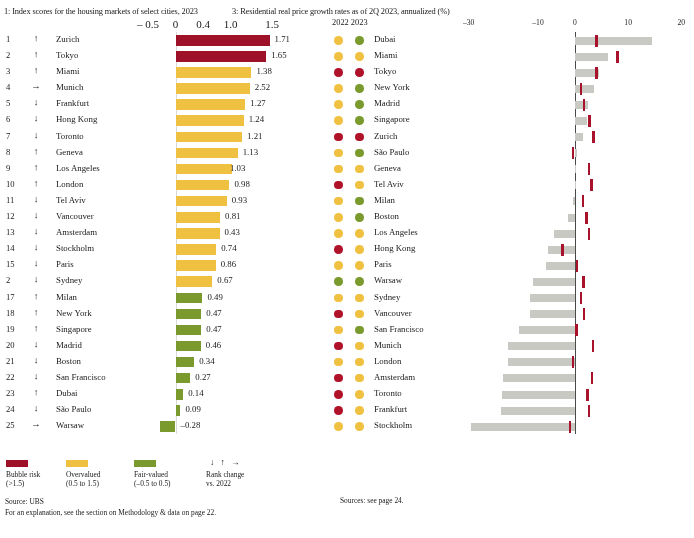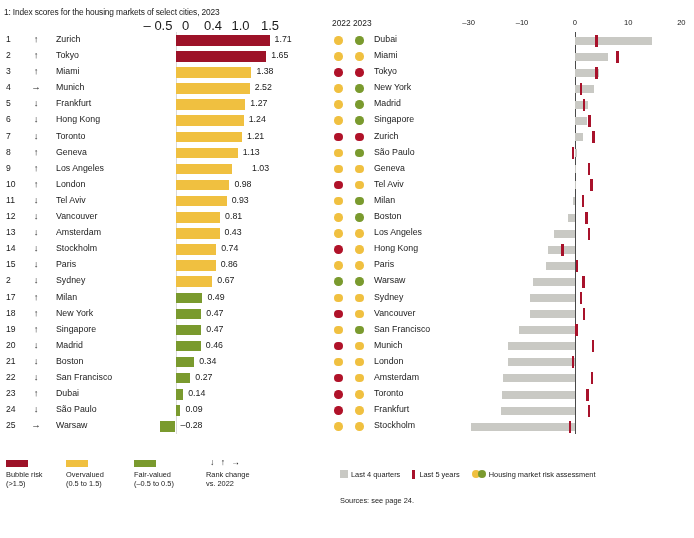--- a/index.html
+++ b/index.html
@@ -6,39 +6,39 @@
   html, body { margin: 0; padding: 0; }
   body {
     width: 694px;
     height: 538px;
     background: #ffffff;
     font-family: "Liberation Sans", sans-serif;
     color: #1a1a1a;
     overflow: hidden;
     position: relative;
   }
-  .page { position: relative; width: 694px; height: 538px; }
+  .page { position: relative; width: 694px; height: 538px; font-family: Liberation Serif, serif; }
 
   
   .title-left {
     position: absolute; left: 4px; top: 7px;
     font-size: 8.4px; letter-spacing: -0.15px; white-space: nowrap;
   }
   .title-right {
     position: absolute; left: 232px; top: 7px;
     font-size: 8.4px; letter-spacing: -0.15px; white-space: nowrap;
   }
 
   
   .left-panel { position: absolute; left: 0; top: 18px; width: 330px; height: 440px; }
 
   .axis-left { position: absolute; left: 0; top: 0; width: 330px; height: 14px; }
   .axis-left .tick {
-    position: absolute; top: 0; font-size: 13px; color: #1a1a1a;
-    transform: translateX(-50%); white-space: nowrap; margin-left: 10px;
+    position: absolute; top: 0; font-size: 11px; color: #1a1a1a;
+    transform: translateX(-50%); white-space: nowrap;
   }
 
   .rows-left { position: absolute; left: 0; top: 14px; width: 330px; }
   .lrow { position: relative; height: 16.1px; }
   .lrow .rank {
     position: absolute; left: 6px; top: 2px; width: 14px;
     font-size: 8.6px; text-align: left;
   }
   .lrow .arrow {
     position: absolute; left: 30px; top: 1px; width: 12px;
@@ -121,28 +121,29 @@
   .source-right {
     position: absolute; left: 340px; top: 496px; font-size: 7.4px;
   }
 </style>
 </head>
 <body>
 
 <div class="page">
 
   <div class="title-left">1: Index scores for the housing markets of select cities, 2023</div>
+  <div class="title-right">3: Residential real price growth rates as of 2Q 2023, annualized (%)</div>
 
   <div class="left-panel">
     <div class="axis-left" id="axis-left">
         <div class="tick" style="left: 148px;">– 0.5</div>
         <div class="tick" style="left: 175.5px;">0</div>
         <div class="tick" style="left: 203px;">0.4</div>
         <div class="tick" style="left: 230.5px;">1.0</div>
-        <div class="tick" style="left: 260px;">1.5</div>
+        <div class="tick" style="left: 272px;">1.5</div>
       </div>
     <div class="rows-left" id="rows-left">
         <div class="lrow">
           <div class="rank">1</div>
           <div class="arrow">↑</div>
           <div class="city">Zurich</div>
           <div class="sep" style="left: 175.5px;"></div>
           <div class="bar" style="left: 175.5px; width: 94.05px; background: rgb(157, 18, 40);"></div>
           <div class="val" style="left: 274.55px;">1.71</div>
         </div>
@@ -201,21 +202,21 @@
           <div class="sep" style="left: 175.5px;"></div>
           <div class="bar" style="left: 175.5px; width: 62.15px; background: rgb(240, 192, 64);"></div>
           <div class="val" style="left: 242.65px;">1.13</div>
         </div>
         <div class="lrow">
           <div class="rank">9</div>
           <div class="arrow">↑</div>
           <div class="city">Los Angeles</div>
           <div class="sep" style="left: 175.5px;"></div>
           <div class="bar" style="left: 175.5px; width: 56.65px; background: rgb(240, 192, 64);"></div>
-          <div class="val" style="left: 252px;">1.03</div>
+          <div class="val" style="left: 230px;">1.03</div>
         </div>
         <div class="lrow">
           <div class="rank">10</div>
           <div class="arrow">↑</div>
           <div class="city">London</div>
           <div class="sep" style="left: 175.5px;"></div>
           <div class="bar" style="left: 175.5px; width: 53.9px; background: rgb(240, 192, 64);"></div>
           <div class="val" style="left: 234.4px;">0.98</div>
         </div>
         <div class="lrow">
@@ -352,26 +353,30 @@
 
     <div class="swatch" style="left:128px; background:#7a9a2e;"></div>
     <div class="ltxt" style="left:128px; top:10px;">Fair-valued</div>
     <div class="ltxt" style="left:128px; top:19px;">(–0.5 to 0.5)</div>
 
     <div class="rankchg-icons" style="left:204px; top:-3px;">↓ ↑ →</div>
     <div class="ltxt" style="left:200px; top:10px;">Rank change</div>
     <div class="ltxt" style="left:200px; top:19px;">vs. 2022</div>
   </div>
 
+  <div class="source-left">
+    <div>Source: UBS</div>
+    <div>For an explanation, see the section on Methodology &amp; data on page 22.</div>
+  </div>
 
   <div class="right-panel">
     <div class="yearhead">2022 2023</div>
     <div class="axis-right" id="axis-right">
         <div class="tick" style="left: 136.596px;">–30</div>
-        <div class="tick" style="left: 190px;">–10</div>
+        <div class="tick" style="left: 206px;">–10</div>
         <div class="tick" style="left: 242.979px;">0</div>
         <div class="tick" style="left: 296.17px;">10</div>
         <div class="tick" style="left: 349.362px;">20</div>
       </div>
     <div class="rows-right" id="rows-right">
         <div class="rrow">
           <div class="dot y22" style="background: rgb(240, 192, 64);"></div>
           <div class="dot y23" style="background: rgb(122, 154, 46);"></div>
           <div class="city">Dubai</div>
           <div class="plot-right">
@@ -616,21 +621,16 @@
           <div class="city">Stockholm</div>
           <div class="plot-right">
             <div class="zeroline" style="left: 132.979px;"></div>
             <div class="qbar" style="left: 29.2553px; width: 103.723px;"></div>
             <div class="ytick" style="left: 126.891px;"></div>
           </div>
         </div>
       </div>
   </div>
 
-  <div class="legend-right">
-    <span class="lg-item"><span class="lg-sq"></span><span>Last 4 quarters</span></span>
-    <span class="lg-item"><span class="lg-tick"></span><span>Last 5 years</span></span>
-    <span class="lg-item"><span class="lg-dot" style="background:#f0c040;"></span><span class="lg-dot" style="background:#7a9a2e; margin-left:-5px;"></span><span>Housing market risk assessment</span></span>
-  </div>
 
   <div class="source-right">Sources: see page 24.</div>
 
 </div>
 
 </body></html>

